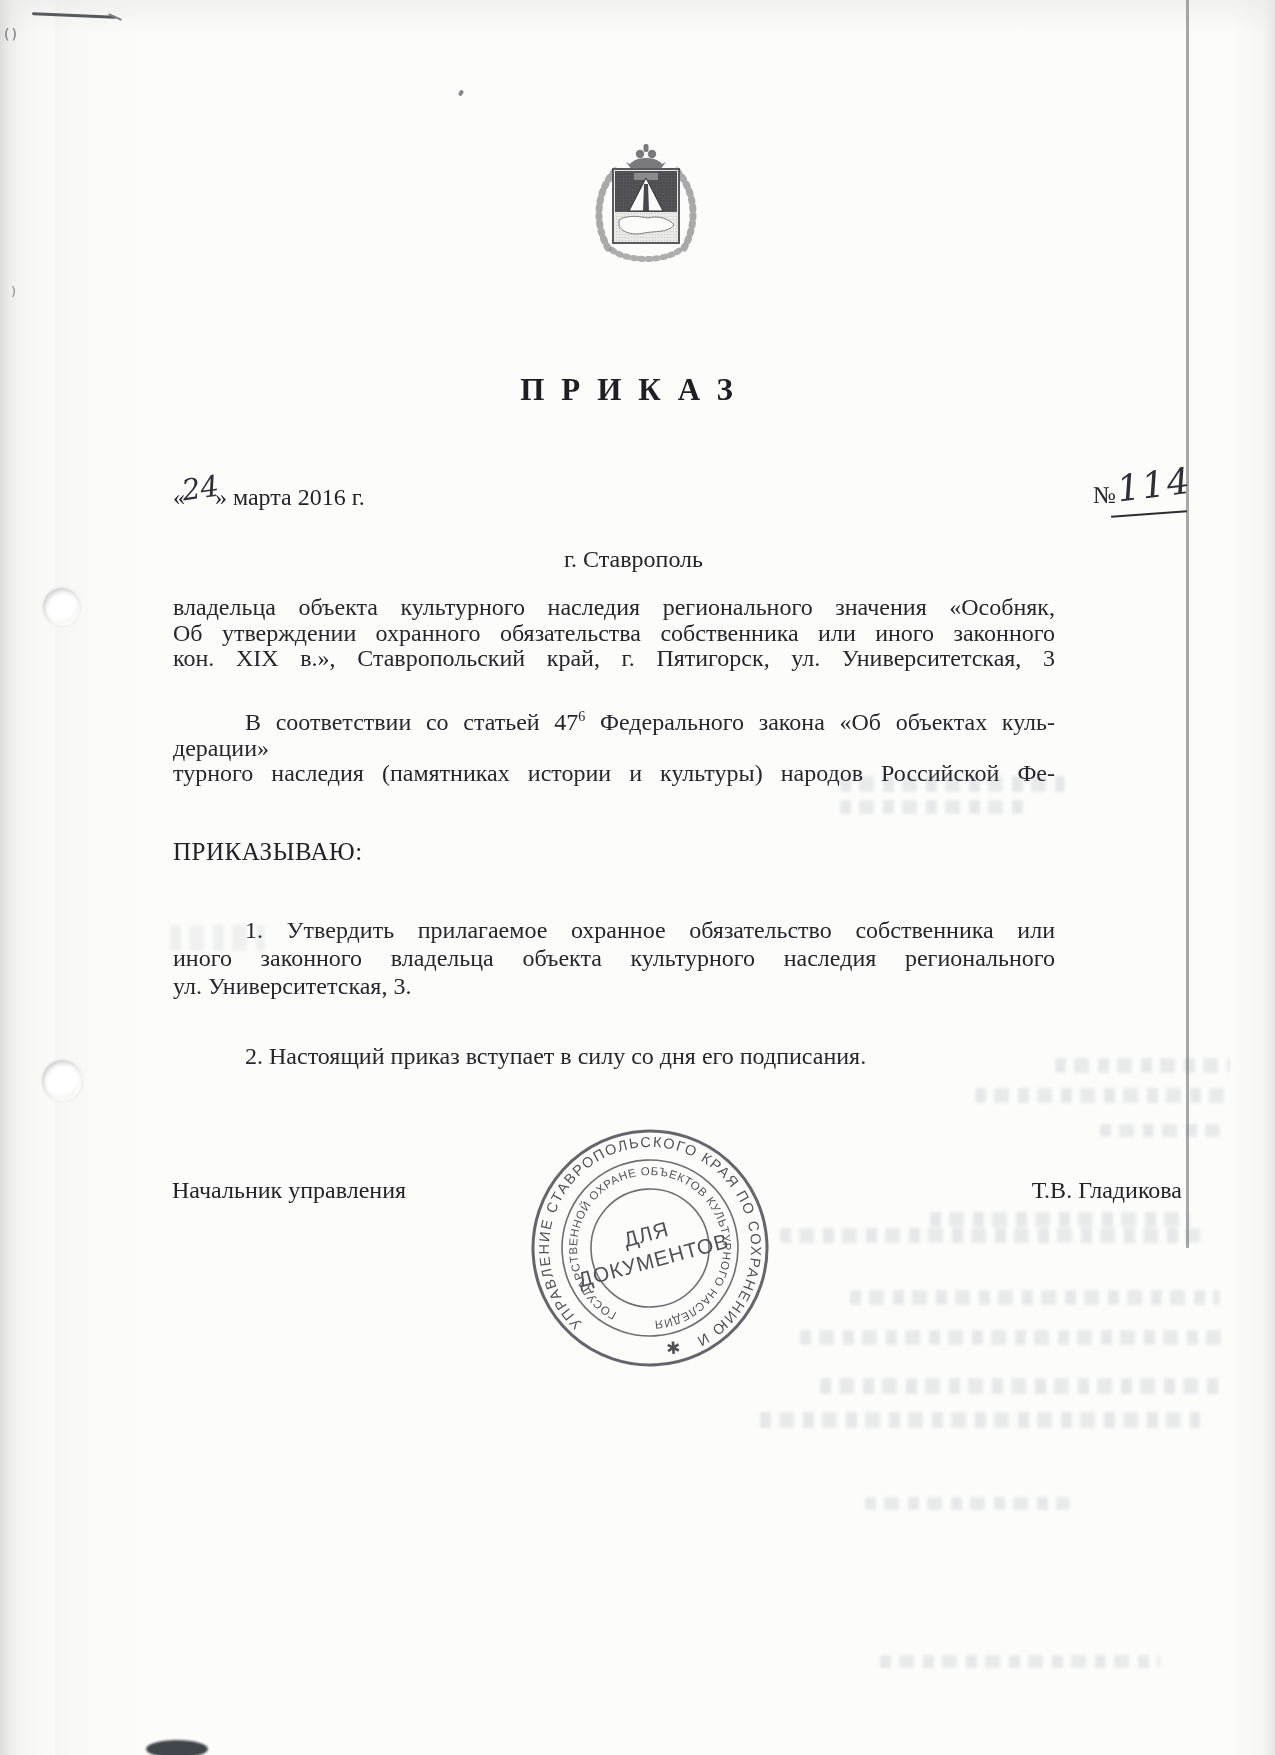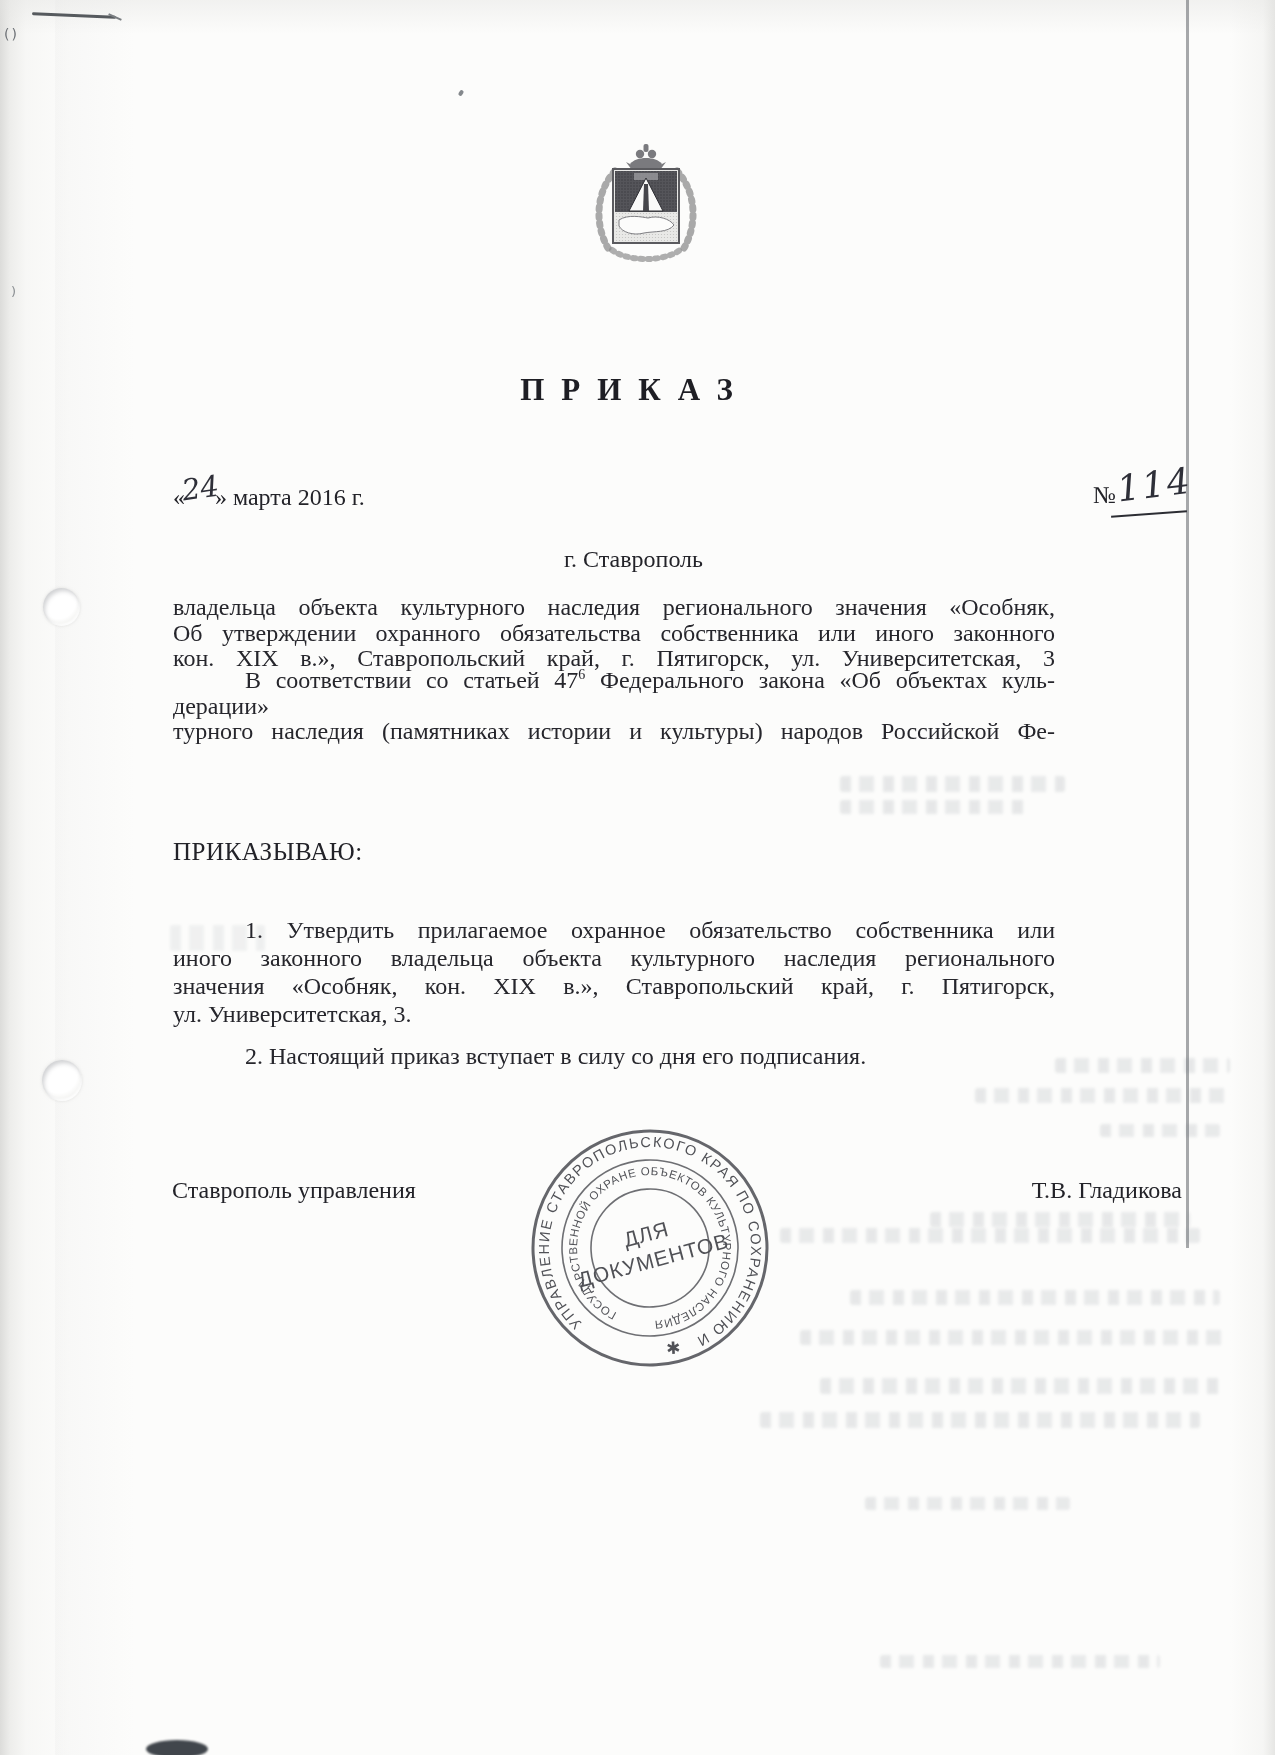--- a/index.html
+++ b/index.html
@@ -163,40 +163,39 @@
   <div class="num-underline"></div>
 
   <div class="city">г. Ставрополь</div>
 
   <div class="para" style="top:595px">
     <div class="bline">владельца объекта культурного наследия регионального значения «Особняк,</div>
     <div class="bline">Об утверждении охранного обязательства собственника или иного законного</div>
     <div class="bline">кон. XIX в.», Ставропольский край, г. Пятигорск, ул. Университетская, 3</div>
   </div>
 
-  <div class="para" style="top:668px">
+  <div class="para" style="top:710px">
     <div class="bline indent"><span>В соответствии со статьей 47</span><sup class="fn">6</sup><span> Федерального закона «Об объектах куль-</span></div>
     <div class="bline last">дерации»</div>
     <div class="bline">турного наследия (памятниках истории и культуры) народов Российской Фе-</div>
   </div>
 
   <div class="order-word">ПРИКАЗЫВАЮ:</div>
 
   <div class="para" style="top:916px">
     <div class="bline loose indent">1. Утвердить прилагаемое охранное обязательство собственника или</div>
     <div class="bline loose">иного законного владельца объекта культурного наследия регионального</div>
-    <div class="bline loose">значения «Особняк, кон. XIX в.», Ставропольский край, г. Пятигорск,</div>
     <div class="bline loose last">ул. Университетская, 3.</div>
   </div>
 
   <div class="para" style="top:1042px">
     <div class="bline loose last indent">2. Настоящий приказ вступает в силу со дня его подписания.</div>
   </div>
 
-  <div class="sig-pos">Ставрополь управления</div>
+  <div class="sig-pos">Начальник управления</div>
   <div class="sig-name">Т.В. Гладикова</div>
 
   <svg class="stamp" viewBox="0 0 280 280">
     <circle class="st-ring" cx="140" cy="140" r="117" stroke-width="3" opacity=".9"></circle>
     <circle class="st-ring" cx="140" cy="140" r="88" stroke-width="1.6" opacity=".85"></circle>
     <circle class="st-ring" cx="140" cy="140" r="59" stroke-width="1.6" opacity=".85"></circle>
     <defs>
       <path id="stampOuter" d="M68.6,211.4 A101,101 0 0 1 113.9,42.4 A101,101 0 0 1 237.6,166.1 A101,101 0 0 1 69.8,212.6"></path>
       <path id="stampInner" d="M103.5,203.2 A73,73 0 0 1 103.5,76.8 A73,73 0 0 1 213,140 A73,73 0 0 1 104.6,203.9"></path>
     </defs>

